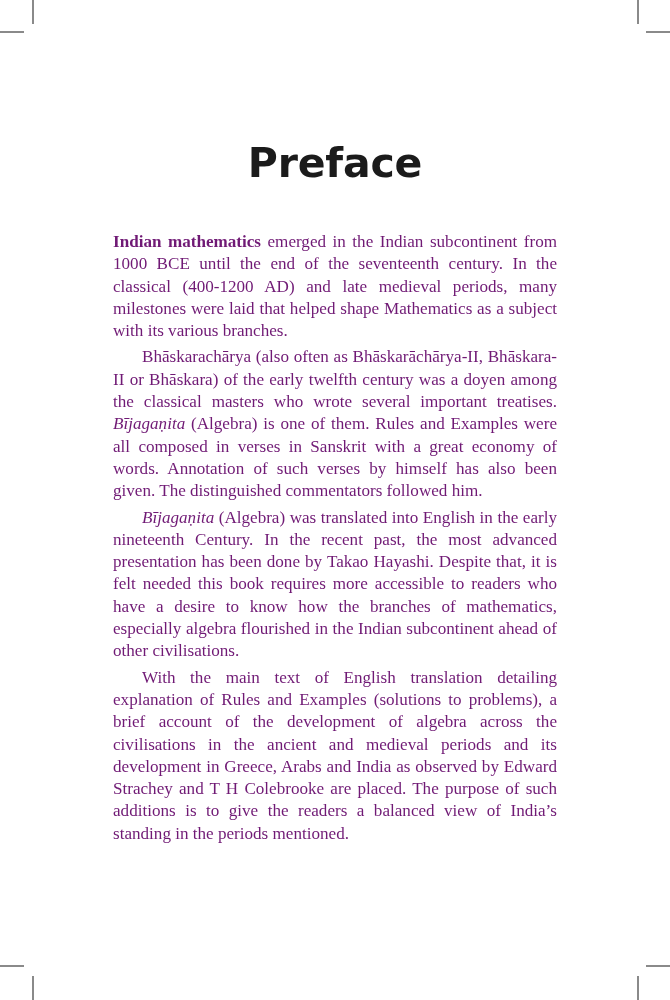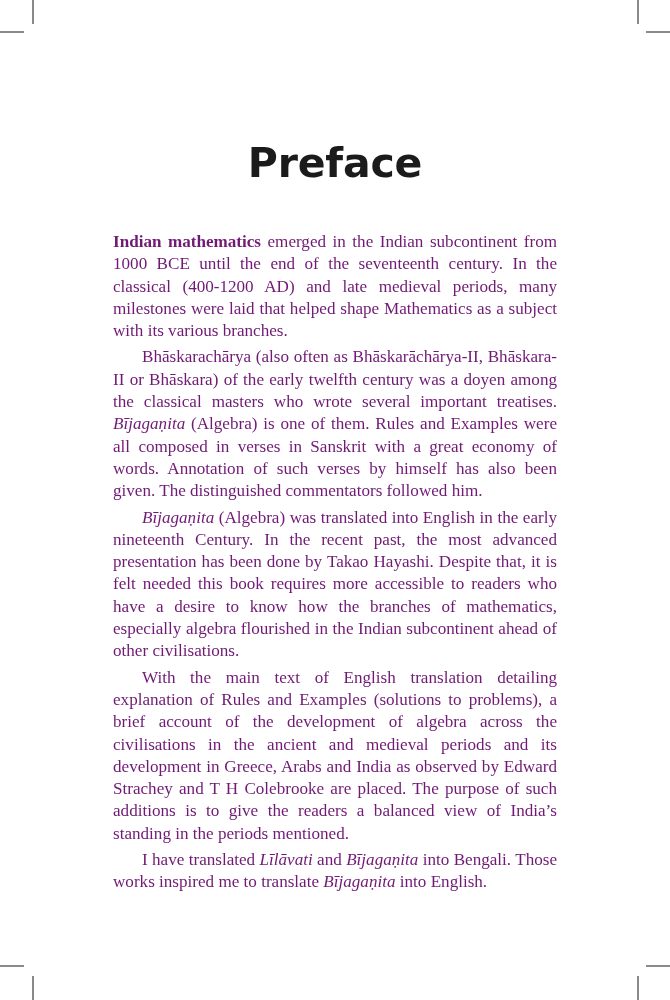--- a/index.html
+++ b/index.html
@@ -92,17 +92,16 @@
   <div class="crop crop-h crop-br-h"></div>
 
   <div class="content">
     <h1 class="page-title">Preface</h1>
 
     <div class="body-copy">
         <p class="para"><b>Indian mathematics</b><span> emerged in the Indian subcontinent from 1000 BCE until the end of the seventeenth century. In the classical (400-1200 AD) and late medieval periods, many milestones were laid that helped shape Mathematics as a subject with its various branches.</span></p>
         <p class="para indent"><span>Bhāskarachārya (also often as Bhāskarāchārya-II, Bhāskara-II or Bhāskara) of the early twelfth century was a doyen among the classical masters who wrote several important treatises. </span><i>Bījagaṇita</i><span> (Algebra) is one of them. Rules and Examples were all composed in verses in Sanskrit with a great economy of words. Annotation of such verses by himself has also been given. The distinguished commentators followed him.</span></p>
         <p class="para indent"><i>Bījagaṇita</i><span> (Algebra) was translated into English in the early nineteenth Century. In the recent past, the most advanced presentation has been done by Takao Hayashi. Despite that, it is felt needed this book requires more accessible to readers who have a desire to know how the branches of mathematics, especially algebra flourished in the Indian subcontinent ahead of other civilisations.</span></p>
         <p class="para indent"><span>With the main text of English translation detailing explanation of Rules and Examples (solutions to problems), a brief account of the development of algebra across the civilisations in the ancient and medieval periods and its development in Greece, Arabs and India as observed by Edward Strachey and T H Colebrooke are placed. The purpose of such additions is to give the readers a balanced view of India’s standing in the periods mentioned.</span></p>
-        <p class="para indent"><span>I have translated </span><i>Līlāvati</i><span> and </span><i>Bījagaṇita</i><span> into Bengali. Those works inspired me to translate </span><i>Bījagaṇita</i><span> into English.</span></p>
       </div>
   </div>
 
 </div>
 
 </body></html>

